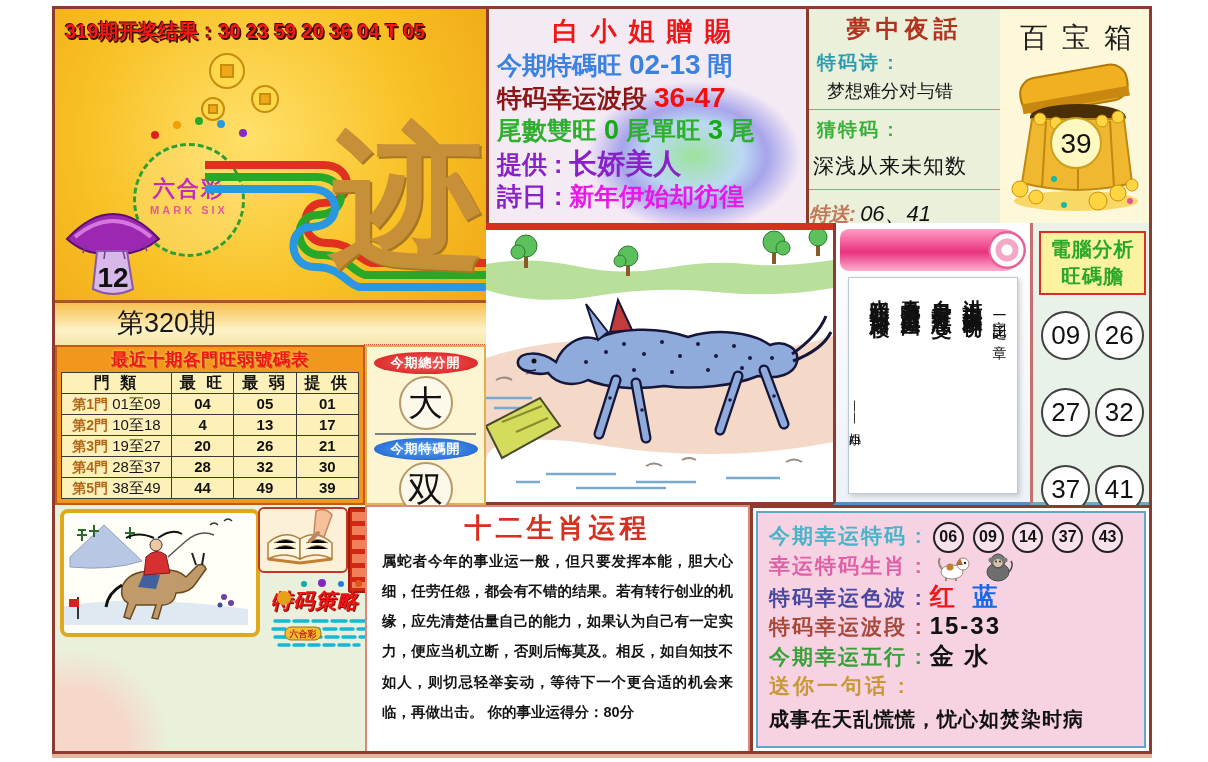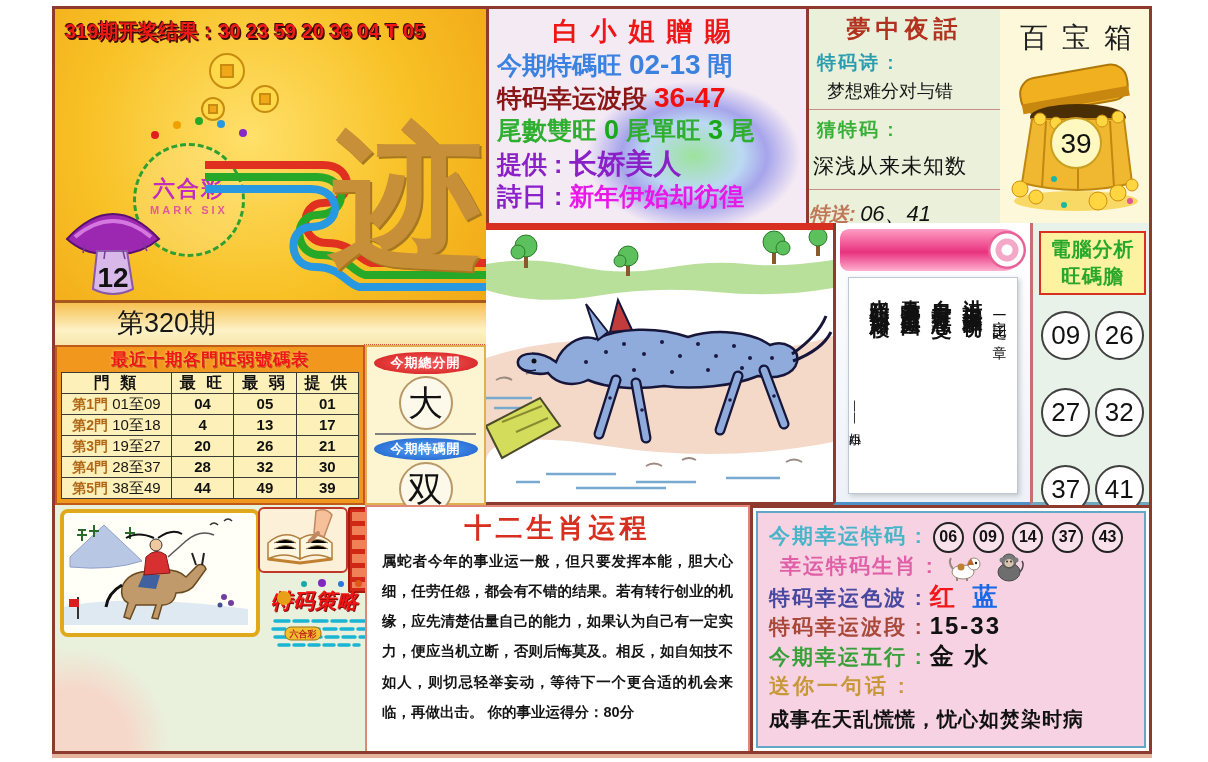--- a/index.html
+++ b/index.html
@@ -134,21 +134,21 @@
     padding:3px 15px;}
   .z-title{text-align:center;color:#d83020;font-size:27px;font-family:"DejaVu Serif",serif;
     font-weight:bold;letter-spacing:4px;}
   .z-body{font-size:14.5px;line-height:2.08;color:#141414;font-weight:600;text-align:justify;}
 
   
   #lucky{left:750px;top:505px;width:402px;height:249px;background:#f6d2e2;border:3px solid #8e3b2f;
     box-shadow:inset 0 0 0 3px #fff,inset 0 0 0 5px #5fa8c8;padding:13px 0 0 16px;overflow:hidden;}
   .l-row{height:30px;line-height:30px;font-weight:bold;font-size:21px;white-space:nowrap;}
   .lab-teal{color:#48b4c8;letter-spacing:2px;}
-  .lab-pink{color:#e060a8;letter-spacing:2px;margin-left:11px;}
+  .lab-pink{color:#e060a8;letter-spacing:2px;}
   .lab-navy{color:#4848a0;letter-spacing:2px;}
   .lab-brick{color:#a84838;letter-spacing:2px;}
   .lab-green{color:#38a038;letter-spacing:2px;}
   .lab-tan{color:#c89838;letter-spacing:3px;}
   .ball{display:inline-block;width:27px;height:27px;border:2px solid #222;border-radius:50%;
     text-align:center;line-height:25px;font-size:16px;font-weight:bold;color:#111;margin-left:3px;
     vertical-align:middle;background:rgba(255,255,255,.35);}
   .wave-red{color:#f01818;font-size:25px;}
   .wave-blue{color:#1868e8;font-size:25px;margin-left:12px;}
   .l-val{color:#111;font-size:24px;letter-spacing:2px;}

